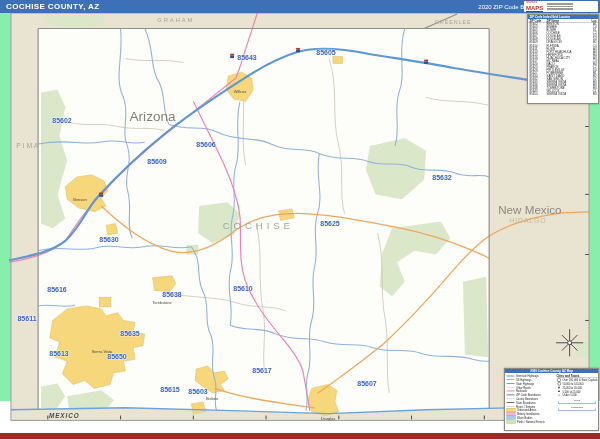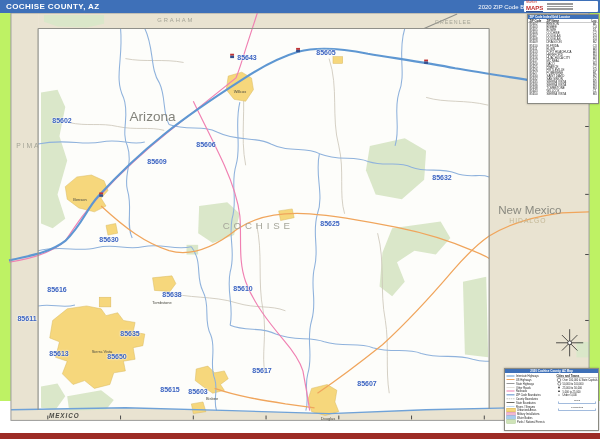--- a/index.html
+++ b/index.html
@@ -1,17 +1,17 @@
 <!DOCTYPE html>
 <html><head>
 <meta charset="utf-8">
 <style>
   html,body{margin:0;padding:0;background:#fff;}
   body{font-family:"Liberation Sans", sans-serif; width:600px;height:439px;position:relative;overflow:hidden;}
-  .sheet{position:absolute;inset:0;width:600px;height:401px;background:#bef264;}
+  .sheet{position:absolute;inset:0;width:600px;height:401px;background:#86efac;}
 
   
   .topbar{position:absolute;left:0;top:0;width:600px;height:13px;background:#3E70B8;display:flex;align-items:center;}
   .topbar .title{color:#fff;font-weight:bold;font-size:8px;letter-spacing:.4px;margin-left:6px;flex:0 0 auto;}
   .topbar .edition{color:#fff;font-size:6px;margin-left:auto;margin-right:6px;white-space:nowrap;}
   .logo{position:absolute;right:2px;top:1px;width:74px;height:11px;background:#fff;border-radius:1px;display:flex;align-items:center;padding:0 2px;box-sizing:border-box;}
   .logo .brandwrap{display:flex;flex-direction:column;line-height:1;}
   .logo .brand-top{color:#C03030;font-size:3.5px;font-style:italic;}
   .logo .brand-main{color:#C03030;font-weight:bold;font-size:6px;border-bottom:1px solid #33508F;}
   .logo .minilines{margin-left:4px;display:flex;flex-direction:column;gap:1px;}

